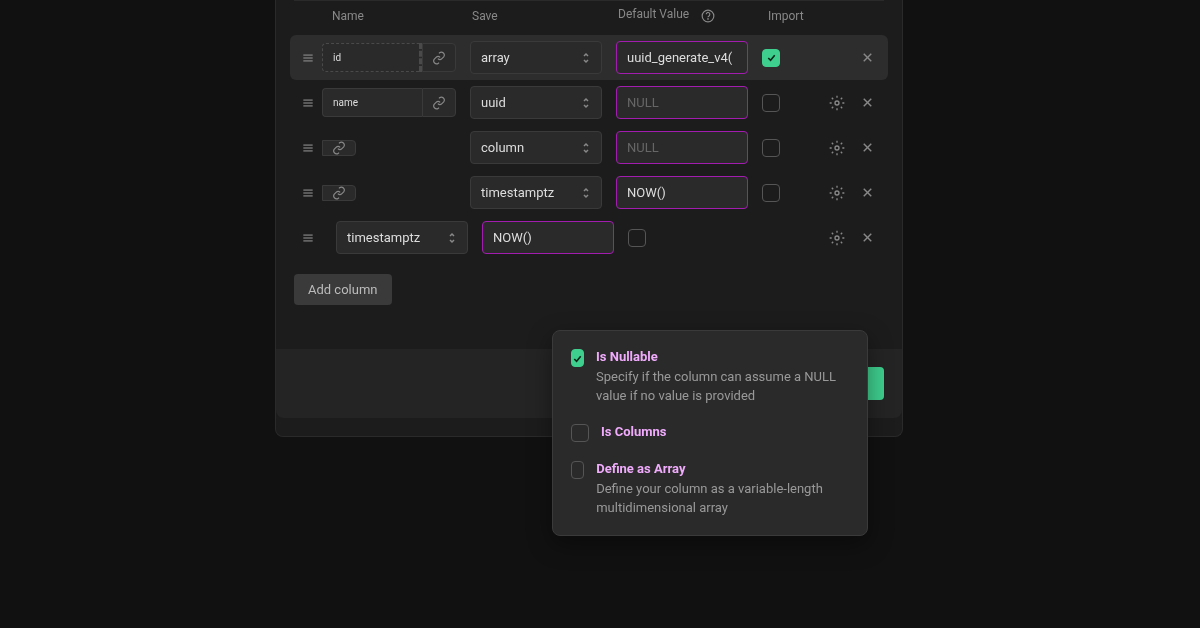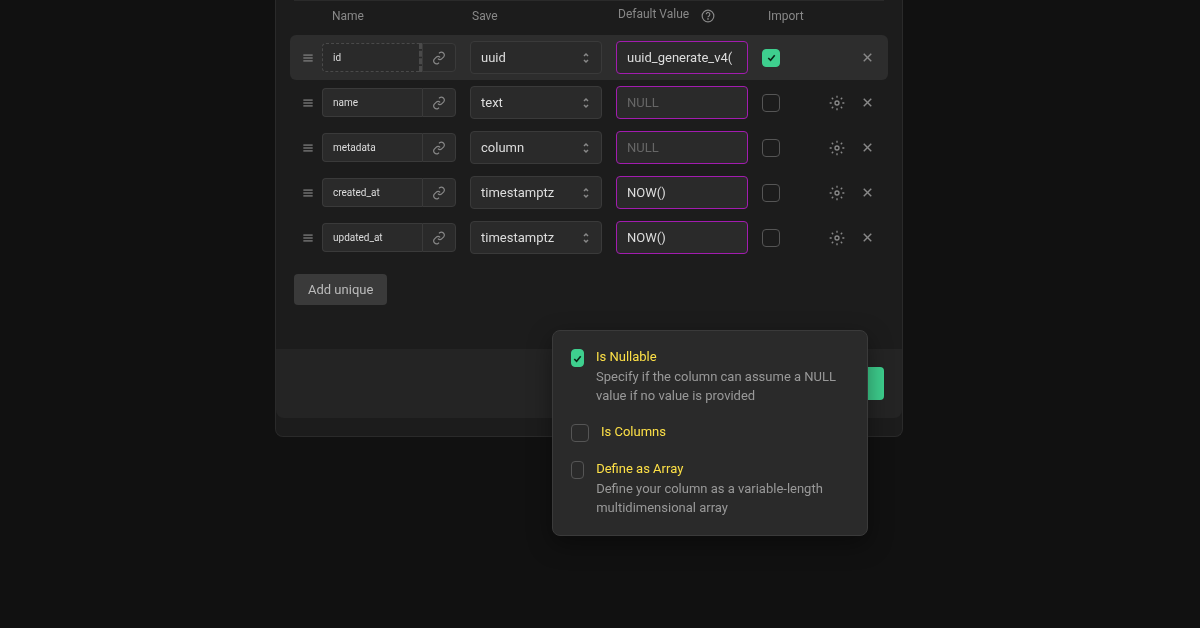--- a/index.html
+++ b/index.html
@@ -31,21 +31,21 @@
 .checkbox{width:18px;height:18px;border:1.5px solid #555;border-radius:4px;cursor:pointer;display:flex;align-items:center;justify-content:center}
 .checkbox.checked{background:#3ecf8e;border-color:#3ecf8e}
 .actions{display:flex;align-items:center;gap:12px;margin-left:auto;padding-right:8px}
 .icon-btn{color:#888;cursor:pointer;display:flex;align-items:center;width:18px;height:18px;justify-content:center}
 .add-col{margin:14px 0 0 18px;background:#3a3a3a;border:none;color:#bbb;padding:8px 14px;border-radius:4px;font-size:13px;cursor:pointer}
 .footer{background:#242424;margin-top:44px;padding:18px;display:flex;justify-content:flex-end;gap:10px;border-radius:0 0 8px 8px}
 .save-btn{background:#3ecf8e;color:#0a2818;border:none;padding:9px 20px;border-radius:4px;font-size:13px;font-weight:500;cursor:pointer}
 .popover{position:absolute;left:552px;top:330px;width:316px;background:#2a2a2a;border:1px solid #3a3a3a;border-radius:8px;padding:18px;box-shadow:0 8px 24px rgba(0,0,0,.4)}
 .pop-row{display:flex;gap:12px;margin-bottom:18px}
 .pop-row:last-child{margin-bottom:0}
-.pop-title{font-weight:400;color:#fde047;margin-bottom:4px;font-size:13px}
+.pop-title{font-weight:700;color:#f0abfc;margin-bottom:4px;font-size:13px}
 .pop-desc{color:#999;font-size:13px;line-height:1.45}
 svg{display:block}
 </style>
 </head>
 <body>
 
 <div class="modal">
   <div class="hr"></div>
 
   <div class="cols-wrap">
@@ -79,21 +79,21 @@
             <input class="name-input" value="id" style="">
             <div class="link-btn">
               <svg width="14" height="14" viewBox="0 0 24 24" fill="none" stroke="currentColor" stroke-width="2">
                 <path d="M10 13a5 5 0 0 0 7 0l3-3a5 5 0 0 0-7-7l-1 1"></path>
                 <path d="M14 11a5 5 0 0 0-7 0l-3 3a5 5 0 0 0 7 7l1-1"></path>
               </svg>
             </div>
           </div>
           <div class="gap"></div>
           <div class="type-select">
-            <span>uuid</span>
+            <span>array</span>
             <span style="color:#888">
               <svg width="10" height="14" viewBox="0 0 10 14" fill="none" stroke="currentColor" stroke-width="1.5">
                 <path d="M3 5l2-2 2 2"></path>
                 <path d="M3 9l2 2 2-2"></path>
               </svg>
             </span>
           </div>
           <div class="gap"></div>
           <input class="default-input" placeholder="NULL" value="uuid_generate_v4(" style="">
           <div class="primary-col">
@@ -124,21 +124,21 @@
             <input class="name-input" value="name" style="">
             <div class="link-btn">
               <svg width="14" height="14" viewBox="0 0 24 24" fill="none" stroke="currentColor" stroke-width="2">
                 <path d="M10 13a5 5 0 0 0 7 0l3-3a5 5 0 0 0-7-7l-1 1"></path>
                 <path d="M14 11a5 5 0 0 0-7 0l-3 3a5 5 0 0 0 7 7l1-1"></path>
               </svg>
             </div>
           </div>
           <div class="gap"></div>
           <div class="type-select">
-            <span>text</span>
+            <span>uuid</span>
             <span style="color:#888">
               <svg width="10" height="14" viewBox="0 0 10 14" fill="none" stroke="currentColor" stroke-width="1.5">
                 <path d="M3 5l2-2 2 2"></path>
                 <path d="M3 9l2 2 2-2"></path>
               </svg>
             </span>
           </div>
           <div class="gap"></div>
           <input class="default-input" placeholder="NULL" style="">
           <div class="primary-col">
@@ -161,21 +161,20 @@
         </div>
         <div class="row">
           <div class="drag">
             <svg width="14" height="14" viewBox="0 0 24 24" fill="none" stroke="currentColor" stroke-width="2">
               <line x1="4" y1="7" x2="20" y2="7"></line>
               <line x1="4" y1="12" x2="20" y2="12"></line>
               <line x1="4" y1="17" x2="20" y2="17"></line>
             </svg>
           </div>
           <div class="name-group">
-            <input class="name-input" value="metadata" style="">
             <div class="link-btn">
               <svg width="14" height="14" viewBox="0 0 24 24" fill="none" stroke="currentColor" stroke-width="2">
                 <path d="M10 13a5 5 0 0 0 7 0l3-3a5 5 0 0 0-7-7l-1 1"></path>
                 <path d="M14 11a5 5 0 0 0-7 0l-3 3a5 5 0 0 0 7 7l1-1"></path>
               </svg>
             </div>
           </div>
           <div class="gap"></div>
           <div class="type-select">
             <span>column</span>
@@ -208,21 +207,20 @@
         </div>
         <div class="row">
           <div class="drag">
             <svg width="14" height="14" viewBox="0 0 24 24" fill="none" stroke="currentColor" stroke-width="2">
               <line x1="4" y1="7" x2="20" y2="7"></line>
               <line x1="4" y1="12" x2="20" y2="12"></line>
               <line x1="4" y1="17" x2="20" y2="17"></line>
             </svg>
           </div>
           <div class="name-group">
-            <input class="name-input" value="created_at" style="">
             <div class="link-btn">
               <svg width="14" height="14" viewBox="0 0 24 24" fill="none" stroke="currentColor" stroke-width="2">
                 <path d="M10 13a5 5 0 0 0 7 0l3-3a5 5 0 0 0-7-7l-1 1"></path>
                 <path d="M14 11a5 5 0 0 0-7 0l-3 3a5 5 0 0 0 7 7l1-1"></path>
               </svg>
             </div>
           </div>
           <div class="gap"></div>
           <div class="type-select">
             <span>timestamptz</span>
@@ -254,29 +252,20 @@
           </div>
         </div>
         <div class="row">
           <div class="drag">
             <svg width="14" height="14" viewBox="0 0 24 24" fill="none" stroke="currentColor" stroke-width="2">
               <line x1="4" y1="7" x2="20" y2="7"></line>
               <line x1="4" y1="12" x2="20" y2="12"></line>
               <line x1="4" y1="17" x2="20" y2="17"></line>
             </svg>
           </div>
-          <div class="name-group">
-            <input class="name-input" value="updated_at" style="">
-            <div class="link-btn">
-              <svg width="14" height="14" viewBox="0 0 24 24" fill="none" stroke="currentColor" stroke-width="2">
-                <path d="M10 13a5 5 0 0 0 7 0l3-3a5 5 0 0 0-7-7l-1 1"></path>
-                <path d="M14 11a5 5 0 0 0-7 0l-3 3a5 5 0 0 0 7 7l1-1"></path>
-              </svg>
-            </div>
-          </div>
           <div class="gap"></div>
           <div class="type-select">
             <span>timestamptz</span>
             <span style="color:#888">
               <svg width="10" height="14" viewBox="0 0 10 14" fill="none" stroke="currentColor" stroke-width="1.5">
                 <path d="M3 5l2-2 2 2"></path>
                 <path d="M3 9l2 2 2-2"></path>
               </svg>
             </span>
           </div>
@@ -296,21 +285,21 @@
               <svg width="15" height="15" viewBox="0 0 24 24" fill="none" stroke="currentColor" stroke-width="2.2">
                 <line x1="6" y1="6" x2="18" y2="18"></line>
                 <line x1="18" y1="6" x2="6" y2="18"></line>
               </svg>
             </span>
           </div>
         </div>
       </div>
   </div>
 
-  <button class="add-col">Add unique</button>
+  <button class="add-col">Add column</button>
 
   <div class="footer">
     <button class="save-btn">Save</button>
   </div>
 </div>
 
 <div class="popover">
   <div id="pop-items">
       <div class="pop-row">
         <div class="checkbox checked">

